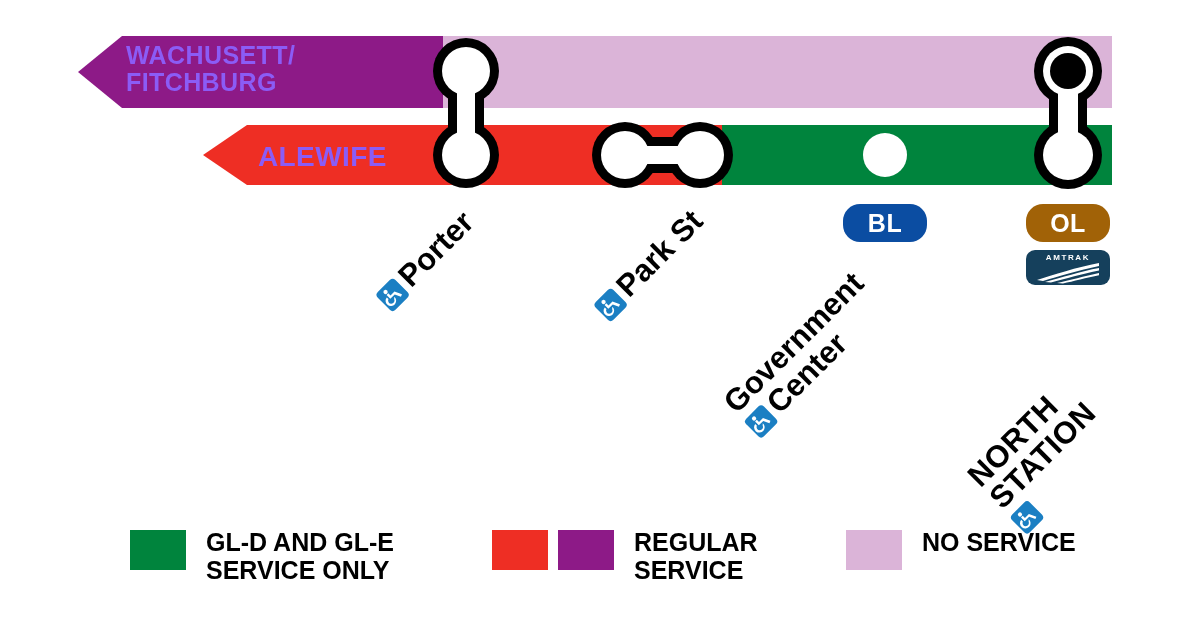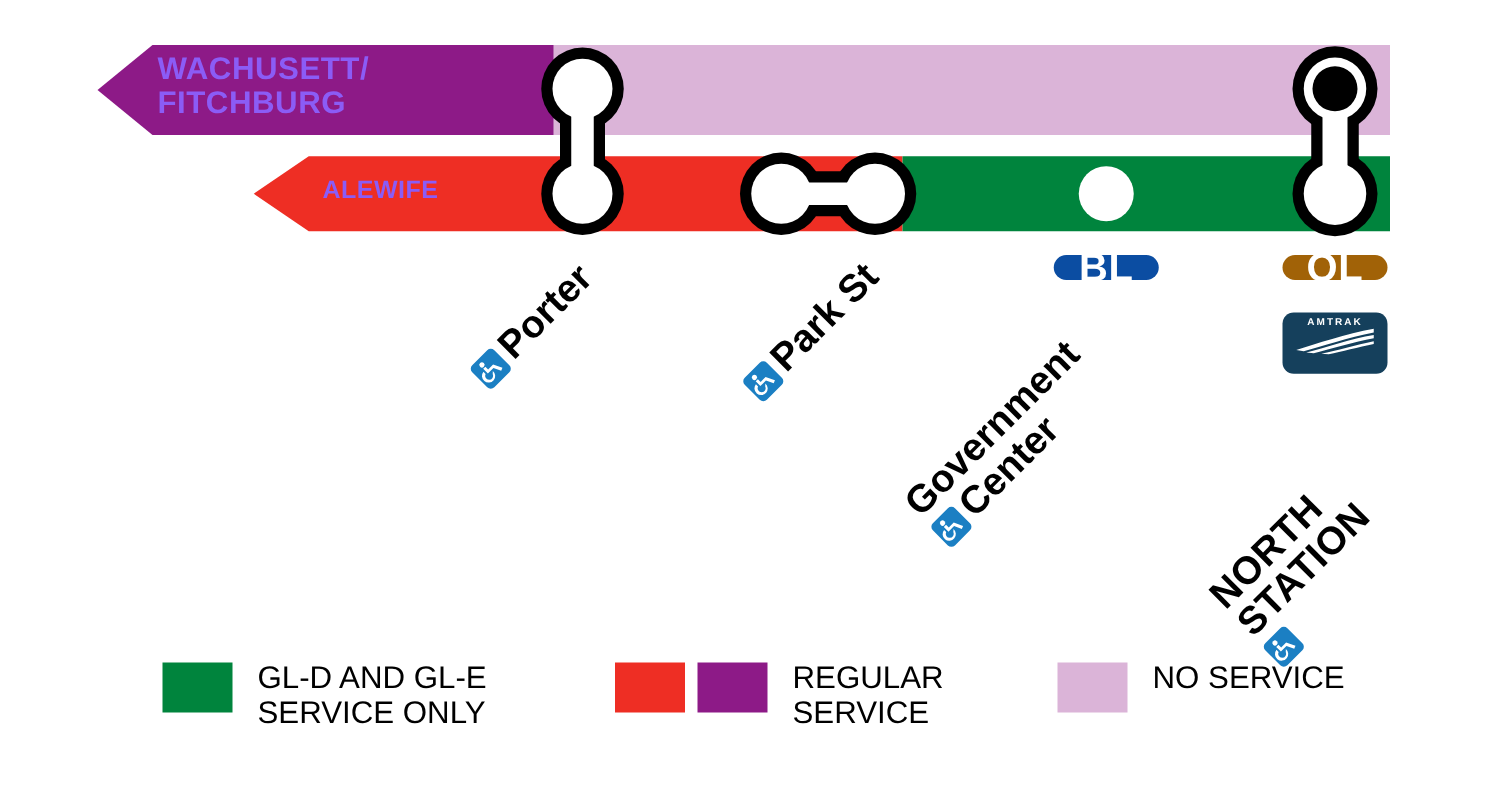--- a/index.html
+++ b/index.html
@@ -38,21 +38,21 @@
     white-space: pre-line;
   }
   #label-wachusett {
     left: 126px;
     top: 42px;
     font-size: 25px;
   }
   #label-alewife {
     left: 258px;
     top: 142px;
-    font-size: 20px;
+    font-size: 28px;
   }
 
   
   .station-name {
     position: absolute;
     transform-origin: 0 0;
     transform: rotate(-45deg);
     font-weight: bold;
     color: #000000;
     white-space: nowrap;
@@ -81,41 +81,41 @@
     border-radius: 4px;
     background: #1B7FC3;
     display: inline-block;
     position: relative;
   }
   .wc-icon svg { display: block; }
 
   
   .badge-pill {
     position: absolute;
-    height: 20px;
+    height: 38px;
     border-radius: 17px;
     color: #ffffff;
     font-weight: bold;
-    font-size: 32px;
+    font-size: 25px;
     letter-spacing: 0.5px;
     display: flex;
     align-items: center;
     justify-content: center;
     font-family: "Liberation Sans", sans-serif;
   }
   #badge-bl { left: 843px;  top: 204px; width: 84px; }
   #badge-ol { left: 1026px; top: 204px; width: 84px; }
 
   
   #badge-amtrak {
     position: absolute;
     left: 1026px;
     top: 250px;
     width: 84px;
-    height: 49px;
+    height: 35px;
     border-radius: 9px;
     background: #15405C;
     overflow: hidden;
   }
   #badge-amtrak .amtrak-word {
     position: absolute;
     top: 3px;
     left: 0;
     width: 100%;
     text-align: center;
@@ -152,21 +152,21 @@
   .legend-swatch {
     width: 56px;
     height: 40px;
   }
   .legend-swatch + .legend-swatch {
     margin-left: 10px;
   }
   .legend-text {
     margin-left: 20px;
     font-size: 25px;
-    font-weight: normal;
+    font-weight: bold;
     color: #000000;
     line-height: 1.13;
     white-space: pre-line;
     font-family: "Liberation Sans", sans-serif;
   }
   #legend-item-0 { left: 130px; top: 0; }
   #legend-item-1 { left: 492px; top: 0; }
   #legend-item-2 { left: 846px; top: 0; }
 </style>
 </head>

